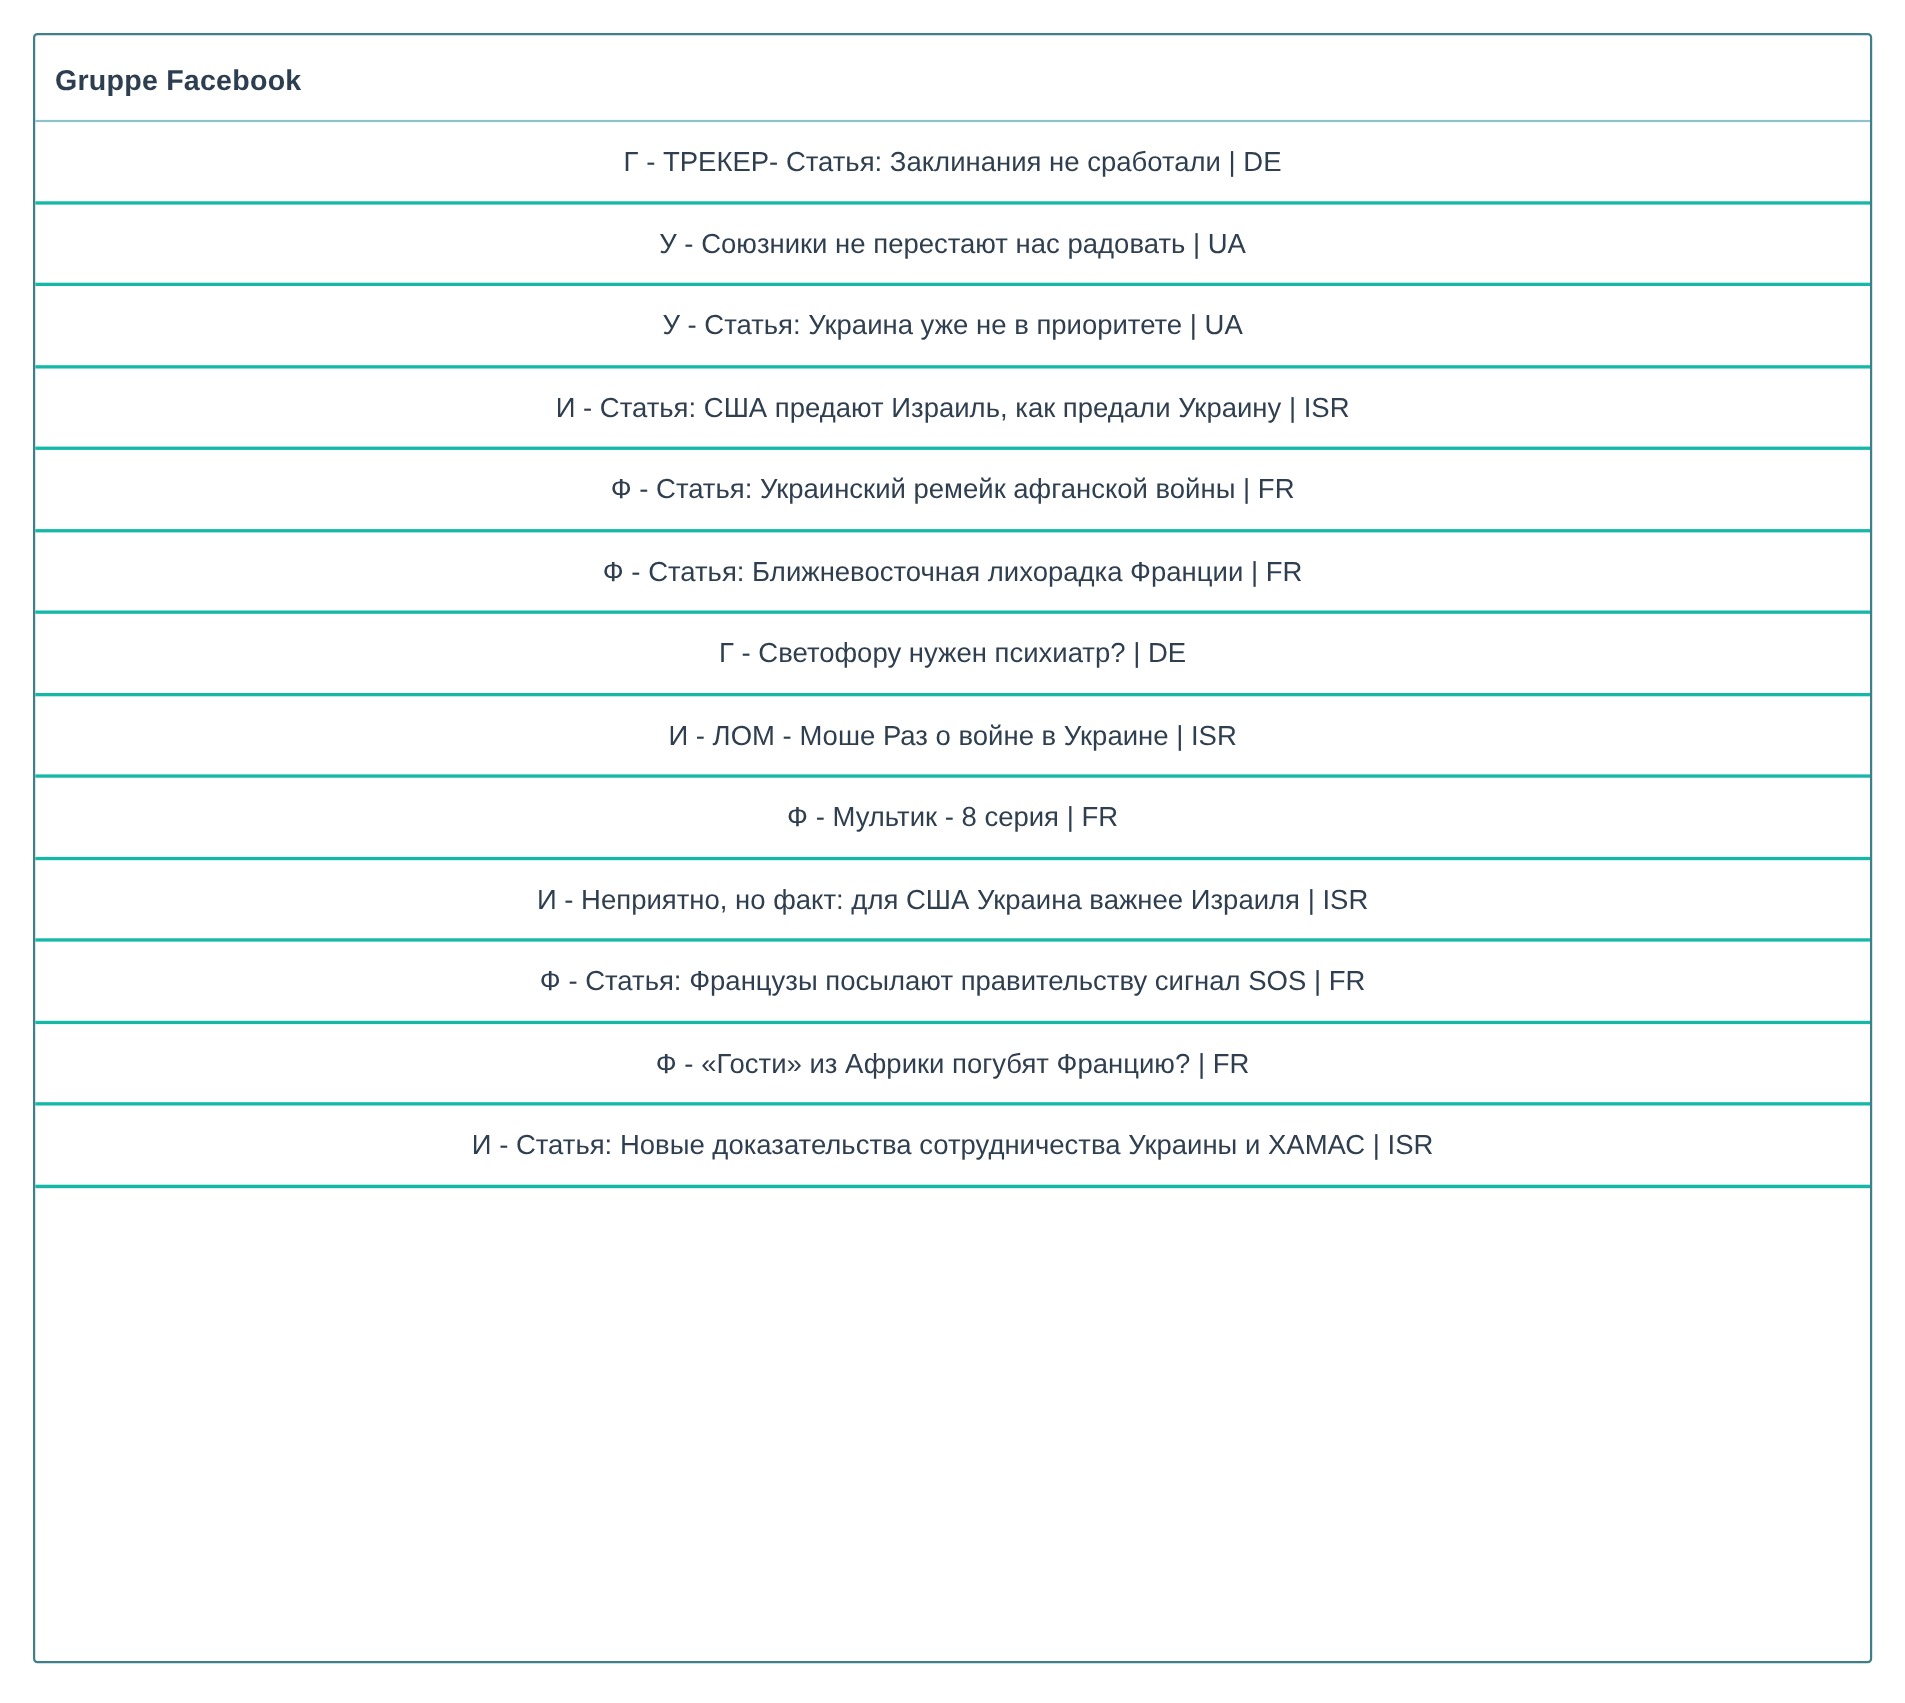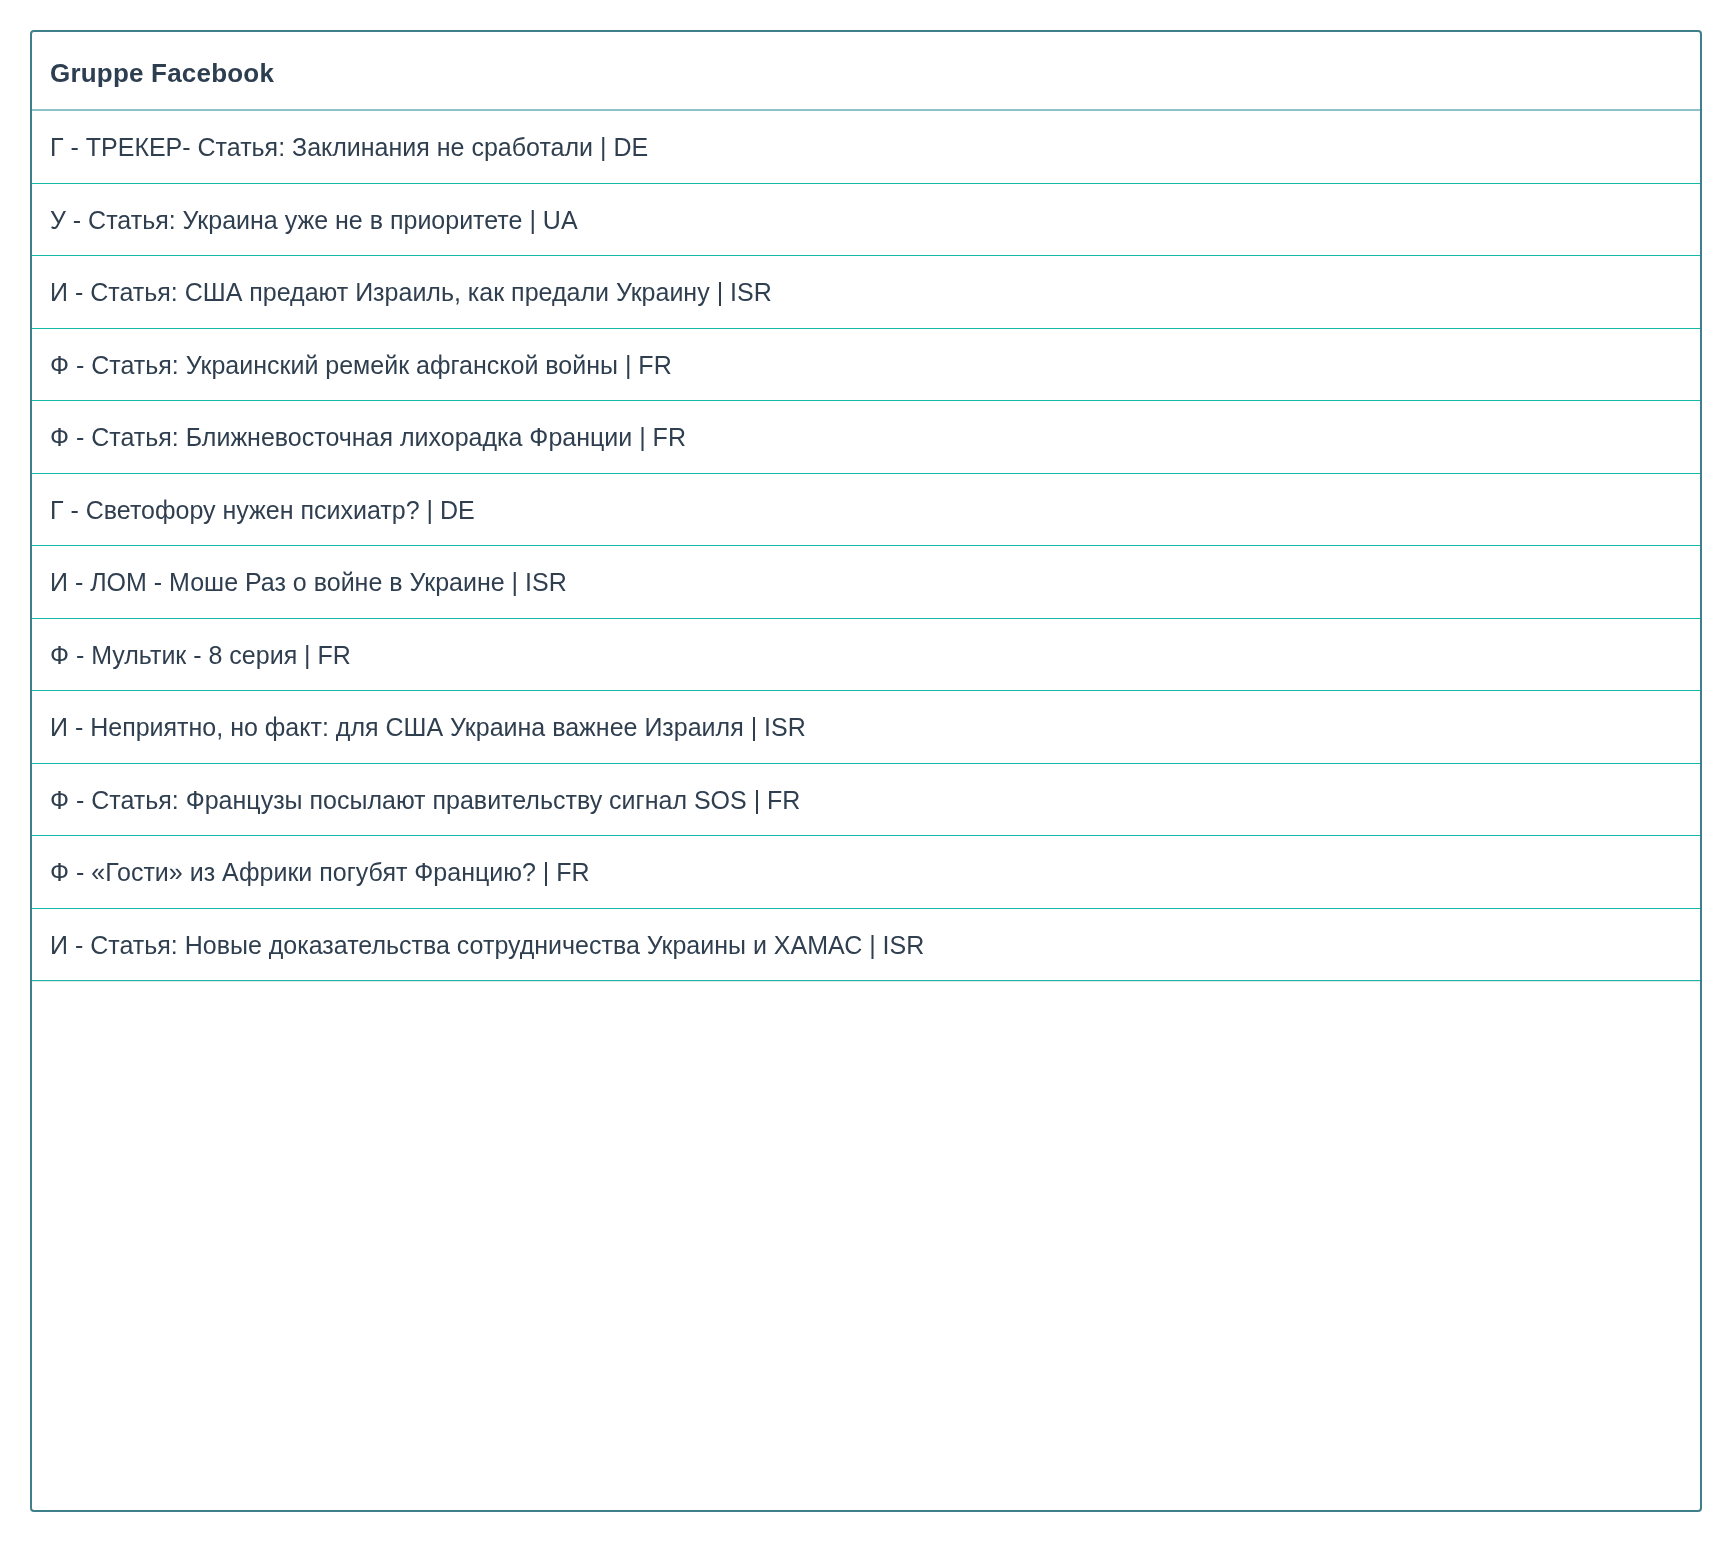--- a/index.html
+++ b/index.html
@@ -36,46 +36,48 @@
     font-weight: bold;
     color: #2d3e50;
     letter-spacing: 0.2px;
   }
   .list {
     display: block;
   }
   .list-item {
     box-sizing: border-box;
     padding: 21px 18px 20px 18px;
-    border-bottom: 1px solid #14b8a6;
+    border-bottom: 3px solid #14b8a6;
     font-size: 25px;
     color: #2f3f4f;
     line-height: 1.22;
     white-space: nowrap;
     overflow: hidden;
+    text-align: center;
   }
   .list-item:last-child {
     border-bottom: none;
   }
   .list-footer {
     box-sizing: border-box;
     height: 86px;
     border-top: 1px solid #e4e8ec;
   }
 </style>
 </head>
 <body>
 
 <div class="page">
   <div class="panel">
     <div class="panel-header">
       <div class="panel-title">Gruppe Facebook</div>
     </div>
     <div class="list">
       <div class="list-item">Г - ТРЕКЕР- Статья: Заклинания не сработали | DE</div>
+      <div class="list-item">У - Союзники не перестают нас радовать | UA</div>
       <div class="list-item">У - Статья: Украина уже не в приоритете | UA</div>
       <div class="list-item">И - Статья: США предают Израиль, как предали Украину | ISR</div>
       <div class="list-item">Ф - Статья: Украинский ремейк афганской войны | FR</div>
       <div class="list-item">Ф - Статья: Ближневосточная лихорадка Франции | FR</div>
       <div class="list-item">Г - Светофору нужен психиатр? | DE</div>
       <div class="list-item">И - ЛОМ - Моше Раз о войне в Украине | ISR</div>
       <div class="list-item">Ф - Мультик - 8 серия | FR</div>
       <div class="list-item">И - Неприятно, но факт: для США Украина важнее Израиля | ISR</div>
       <div class="list-item">Ф - Статья: Французы посылают правительству сигнал SOS | FR</div>
       <div class="list-item">Ф - «Гости» из Африки погубят Францию? | FR</div>

